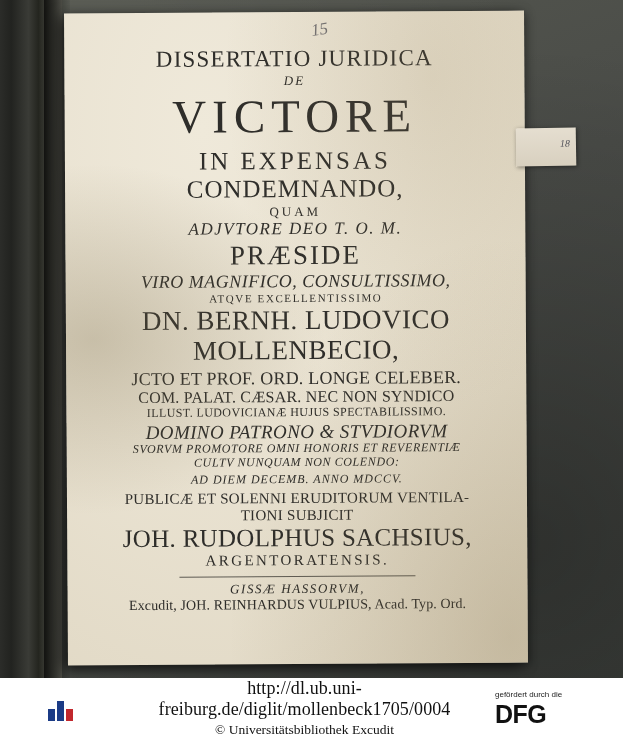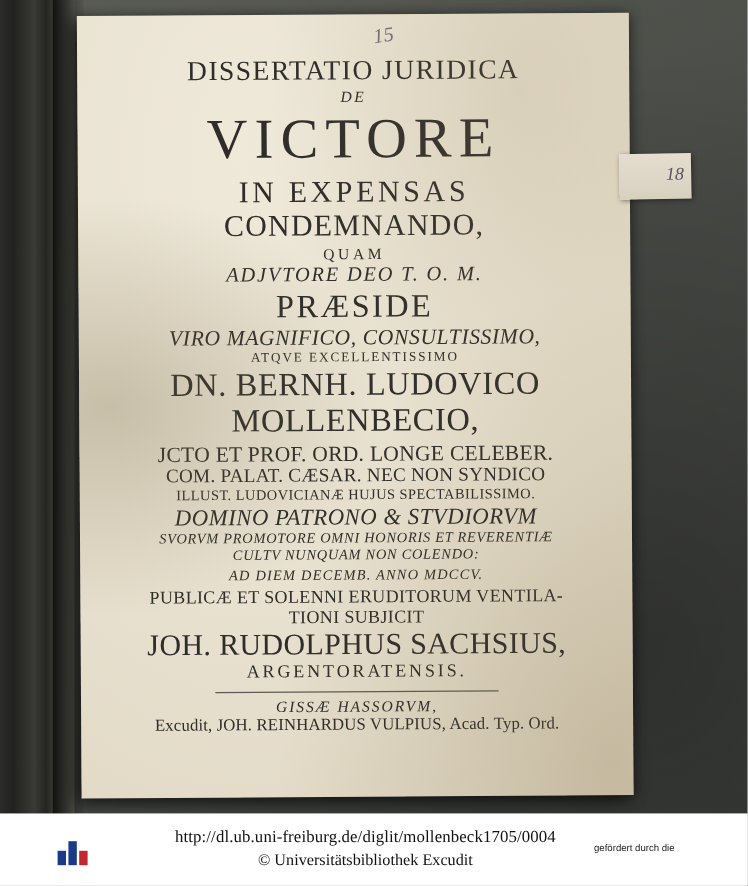--- a/index.html
+++ b/index.html
@@ -147,21 +147,21 @@
     width: 60px;
     height: 38px;
     background: linear-gradient(180deg, #e5ded0 0%, #d8d0bf 100%);
     box-shadow: 1px 1px 4px rgba(0,0,0,0.45);
     transform: rotate(-1deg);
   }
   .tab-num {
     position: absolute;
     right: 6px;
     top: 10px;
-    font-size: 15px;
+    font-size: 10px;
     font-style: italic;
     color: #55555c;
   }
 
   
   #footer {
     position: relative;
     width: 623px;
     height: 60px;
     background: #ffffff;
@@ -181,21 +181,21 @@
   .bar.b1 { height: 12px; }
   .bar.b2 { height: 20px; }
   .bar.b3 { height: 12px; background: #c1272d; }
 
   .footer-center {
     flex: 1;
     text-align: center;
     font-family: "Liberation Serif", serif;
     color: #111;
   }
-  .footer-url { font-size: 14px; letter-spacing: 0.1px; }
+  .footer-url { font-size: 18px; letter-spacing: 0.1px; }
   .footer-inst { font-size: 13.5px; margin-top: 2px; }
 
   .footer-right {
     width: 120px;
     text-align: left;
     padding-right: 8px;
   }
   .dfg-caption {
     font-family: "Liberation Sans", sans-serif;
     font-size: 8px;
@@ -270,15 +270,16 @@
     <span class="bar b3"></span>
   </div>
 
   <div class="footer-center">
     <div class="footer-url">http://dl.ub.uni-freiburg.de/diglit/mollenbeck1705/0004</div>
     <div class="footer-inst">© Universitätsbibliothek Excudit</div>
   </div>
 
   <div class="footer-right">
     <div class="dfg-caption">gefördert durch die</div>
+    <div class="dfg-logo">DFG</div>
   </div>
 
 </div>
 
 </body></html>

